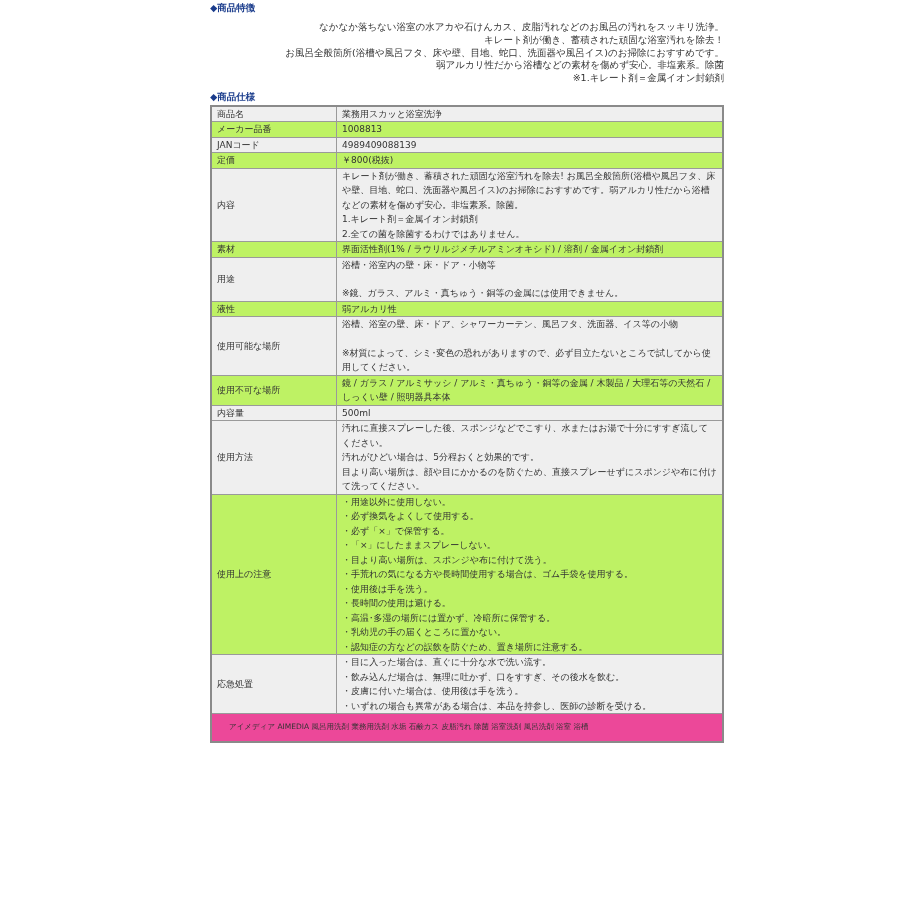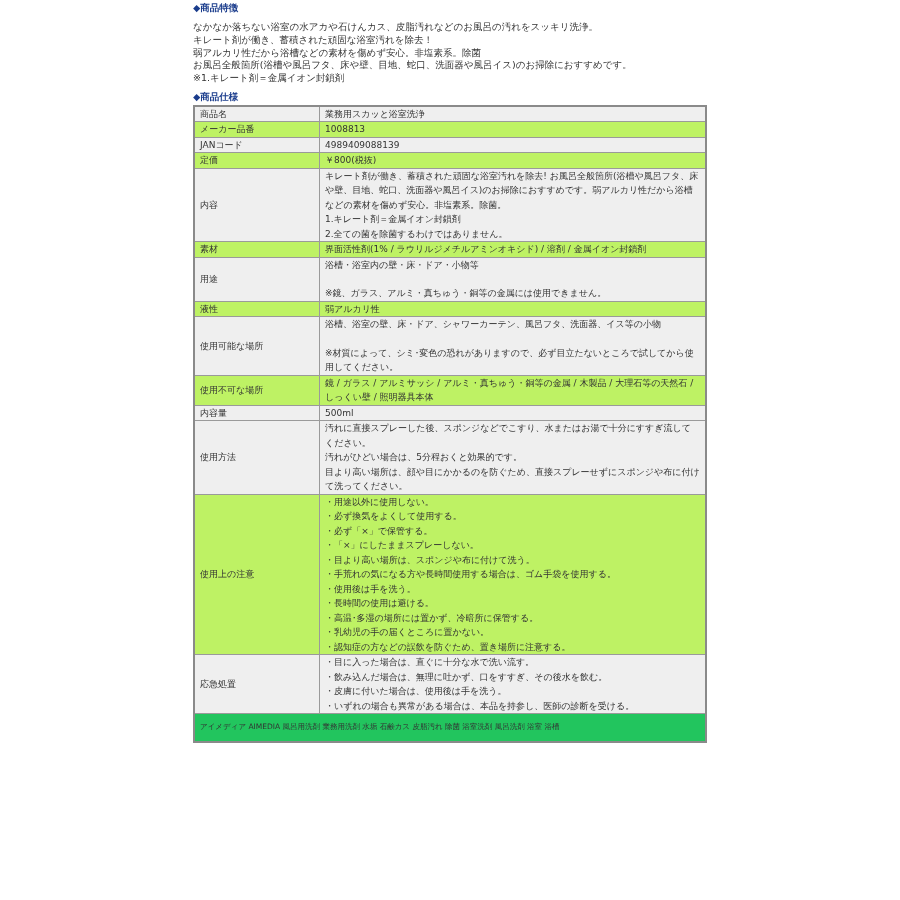--- a/index.html
+++ b/index.html
@@ -1,40 +1,40 @@
 <!DOCTYPE html>
 <html><head>
 <meta charset="utf-8">
 <style>
   html, body { margin:0; padding:0; background:#ffffff; }
   body { width:900px; height:900px; overflow:hidden; font-family:"DejaVu Sans","Liberation Sans",sans-serif; color:#333; }
-  .wrap { position:absolute; left:193px; top:0; width:514px; }
+  .wrap { position:absolute; left:210px; top:0; width:514px; }
   .sec-title { font-size:9.5px; font-weight:bold; color:#1a3c8c; height:14px; line-height:14px; margin-top:1px; }
   .intro { margin-top:6px; font-size:9.5px; line-height:12.8px; color:#333; }
-  .intro div { white-space:nowrap; }
+  .intro div { white-space:nowrap;text-align:right; }
   .sec-title.spec { margin-top:5px; }
   table.spec-table { border-collapse:collapse; width:514px; margin-top:1px; border:2px solid #8a8a8a; font-size:9px; color:#333; }
   table.spec-table td { border:1px solid #9a9a9a; padding:0 5px; vertical-align:middle; line-height:14.5px; }
   table.spec-table td.k { width:114px; }
   table.spec-table td.v { }
   tr.g td { background:#efefef; }
   tr.w td { background:#bef264; }
-  tr.footer td { font-size:7.5px; padding:6px 5px; background:#22c55e; }
+  tr.footer td { font-size:7.5px; padding:6px 17px; background:#ec4899; }
   .gap { height:14px; }
 </style>
 </head>
 <body>
 
 <div class="wrap">
   <div class="sec-title">◆商品特徴</div>
   <div class="intro">
     <div>なかなか落ちない浴室の水アカや石けんカス、皮脂汚れなどのお風呂の汚れをスッキリ洗浄。</div>
     <div>キレート剤が働き、蓄積された頑固な浴室汚れを除去！</div>
+    <div>お風呂全般箇所(浴槽や風呂フタ、床や壁、目地、蛇口、洗面器や風呂イス)のお掃除におすすめです。</div>
     <div>弱アルカリ性だから浴槽などの素材を傷めず安心。非塩素系。除菌</div>
-    <div>お風呂全般箇所(浴槽や風呂フタ、床や壁、目地、蛇口、洗面器や風呂イス)のお掃除におすすめです。</div>
     <div>※1.キレート剤＝金属イオン封鎖剤</div>
   </div>
 
   <div class="sec-title spec">◆商品仕様</div>
 
   <table class="spec-table">
     <tbody id="spec-body">
         <tr class="g">
           <td class="k">商品名</td>
           <td class="v">

